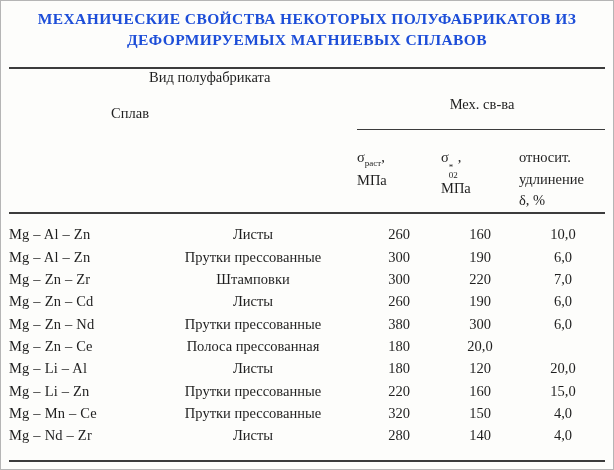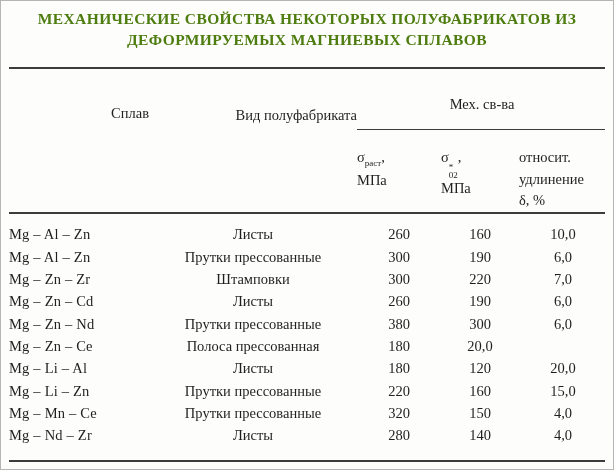--- a/index.html
+++ b/index.html
@@ -15,21 +15,21 @@
     color: #1f1f1f;
     overflow: hidden;
   }
   .title {
     margin: 8px 20px 0 20px;
     text-align: center;
     font-weight: bold;
     font-size: 15.5px;
     line-height: 1.35;
     letter-spacing: 0.4px;
-    color: #4d7c0f;
+    color: #1d4ed8;
   }
   .rule {
     margin: 0 8px;
     border: 0;
     border-top: 2px solid #3c3c3c;
     height: 0;
   }
   .rule-top { margin-top: 16px; }
   .rule-head { margin-top: 0; }
   .rule-bottom { margin-top: 13px; }
@@ -40,22 +40,21 @@
     margin: 0 8px;
   }
   .thead { height: 143px; font-size: 14.5px; }
   .th-alloy {
     grid-column: 1;
     padding-top: 36px;
     text-align: right;
   }
   .th-product {
     grid-column: 2;
-    padding-top: 38px;
-    text-align: right;
+    text-align: left;
   }
   .th-mech { grid-column: 3 / span 3; }
   .mech-title {
     text-align: center;
     padding-top: 27px;
     height: 20px;
   }
   .mech-underline {
     border-bottom: 1.5px solid #3c3c3c;
     height: 13px;

